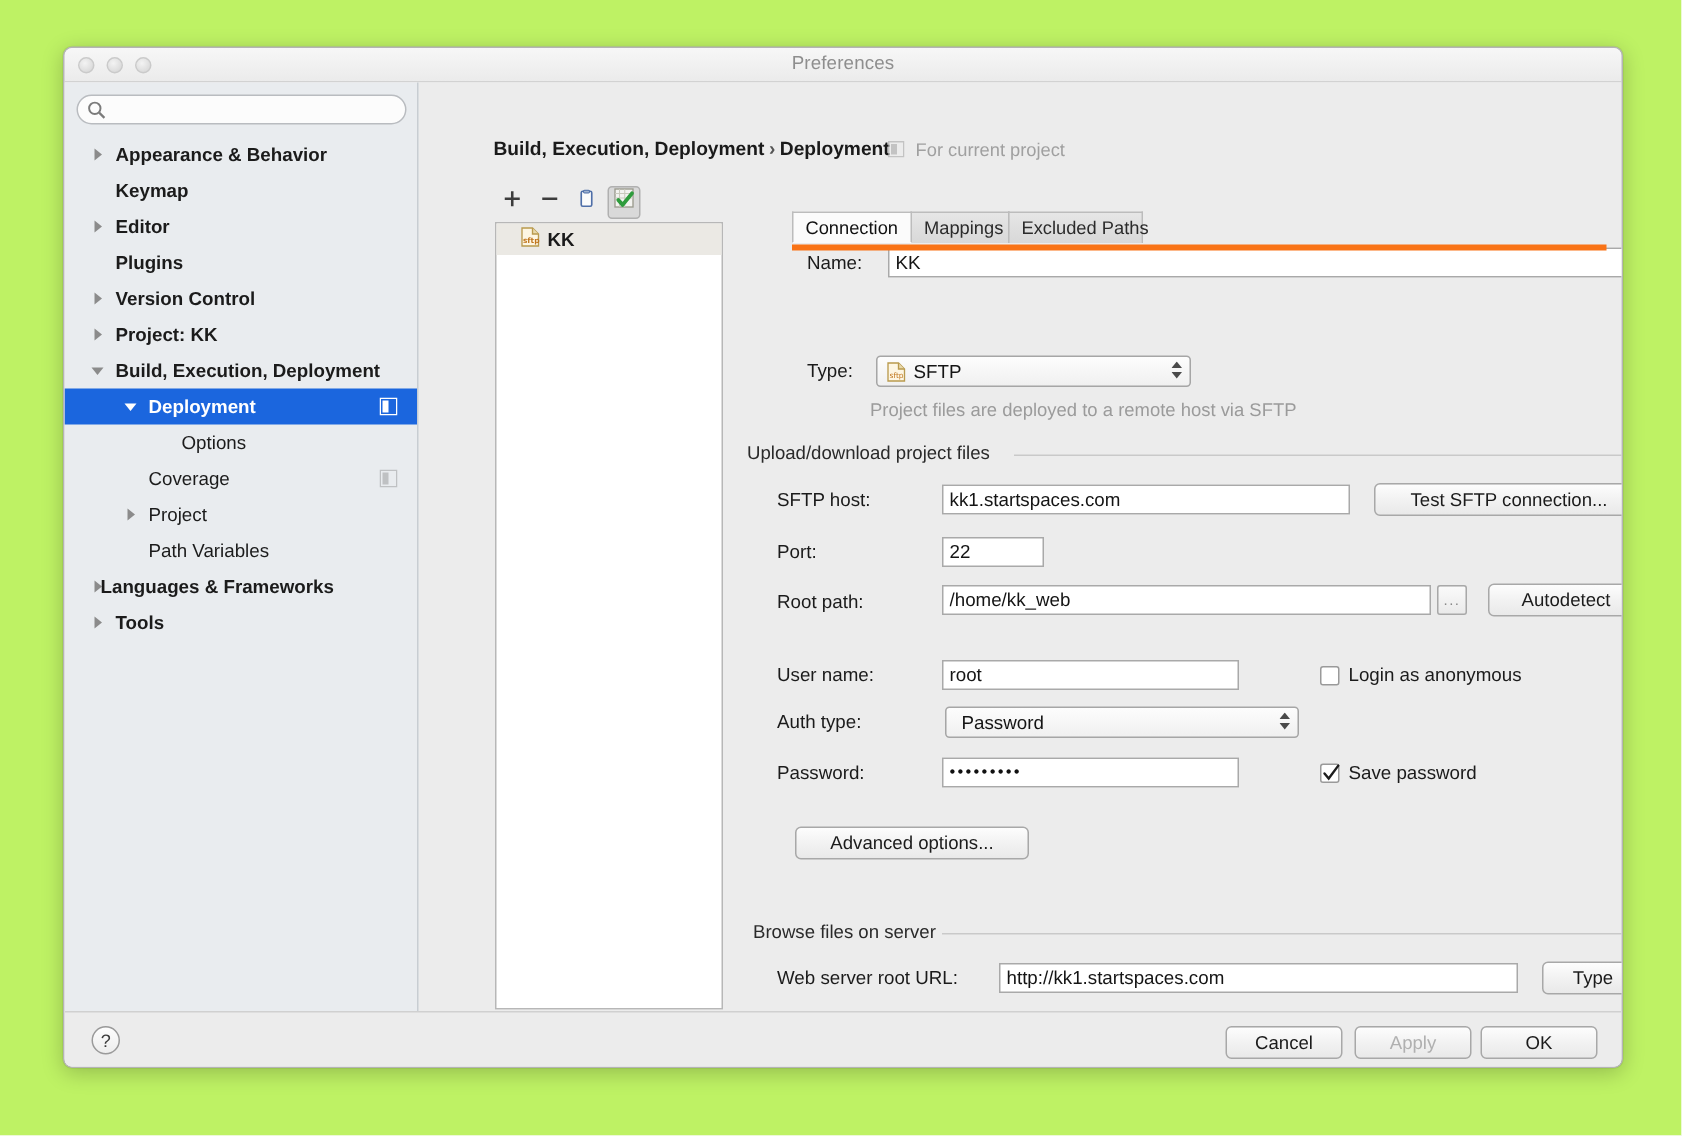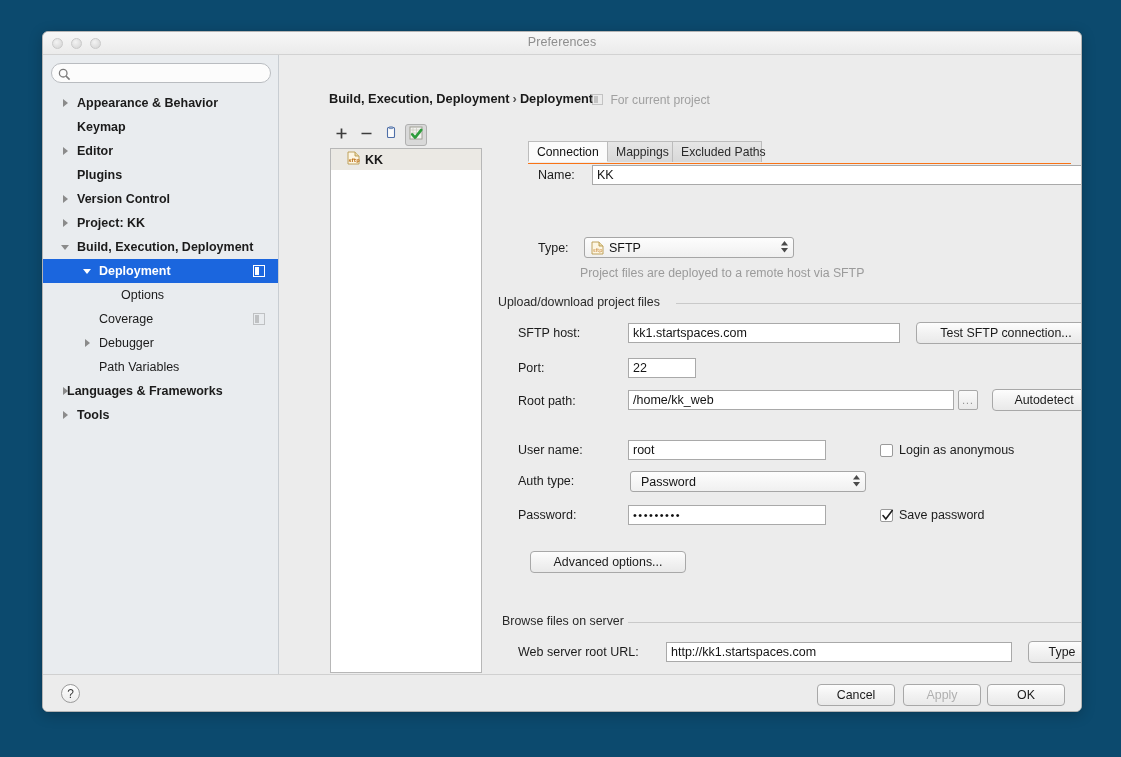--- a/index.html
+++ b/index.html
@@ -2,21 +2,21 @@
 <html><head>
 <meta charset="utf-8">
 <style>
   html, body {
     margin: 0; padding: 0;
     width: 1121px; height: 757px;
     background: #ffffff;
     font-family: "Liberation Sans", sans-serif;
     overflow: hidden;
   }
-  #root { position: relative; width: 1121px; height: 757px; background: #0c4a6e; }
+  #root { position: relative; width: 1121px; height: 757px; background: #bef264; }
 
   
   .window {
     position: absolute; left: 42px; top: 31px;
     width: 1038px; height: 679px;
     background: #ececec;
     border: 1px solid #b4b4b4;
     border-radius: 6px;
     box-shadow: 0 3px 14px rgba(0,0,0,0.22), 0 0 0 0.5px rgba(0,0,0,0.06);
     overflow: hidden;
@@ -115,21 +115,21 @@
   .fi {
     position: absolute; height: 20px; box-sizing: border-box;
     background: #ffffff; border: 1px solid #a9a9a9;
     font-family: "Liberation Sans", sans-serif; font-size: 12.5px; color: #141414;
     padding: 0 4px; outline: none;
   }
 
   
   .tabbar {
     position: absolute; left: 248px; top: 86px; right: 10px; height: 22px;
-    border-bottom: 1px solid #f97316;
+    border-bottom: 4px solid #f97316;
   }
   .tab {
     position: absolute; top: 0; height: 21px; line-height: 20px;
     padding: 0 8px; font-size: 12.2px; color: #2b2b2b;
     border: 1px solid #bcbcbc; border-bottom: none;
     background: linear-gradient(to bottom, #e6e6e6, #d8d8d8);
     box-sizing: border-box; white-space: nowrap;
   }
   .tab.active {
     background: #fbfbfb; color: #111; border-bottom: 1px solid #fbfbfb;
@@ -297,21 +297,21 @@
                   <rect x="0.5" y="0.5" width="11" height="11" fill="none" stroke="#8e8e8e"></rect>
                   <rect x="2" y="2" width="4" height="8" fill="#8e8e8e"></rect>
                 </svg></span>
             </div>
             <div class="tree-row">
               <span class="twisty" style="left: 38px;">
                 <svg width="12" height="12" viewBox="0 0 12 12">
                   <path d="M4 2 L9 6 L4 10 Z" fill="#8b8b8b"></path>
                 </svg>
               </span>
-              <span class="tree-label" style="left: 56px;">Debugger</span>
+              <span class="tree-label" style="left: 56px;">Project</span>
             </div>
             <div class="tree-row">
               <span class="tree-label" style="left: 56px;">Path Variables</span>
             </div>
             <div class="tree-row bold">
               <span class="twisty" style="left: 16px;">
                 <svg width="12" height="12" viewBox="0 0 12 12">
                   <path d="M4 2 L9 6 L4 10 Z" fill="#8b8b8b"></path>
                 </svg>
               </span>

